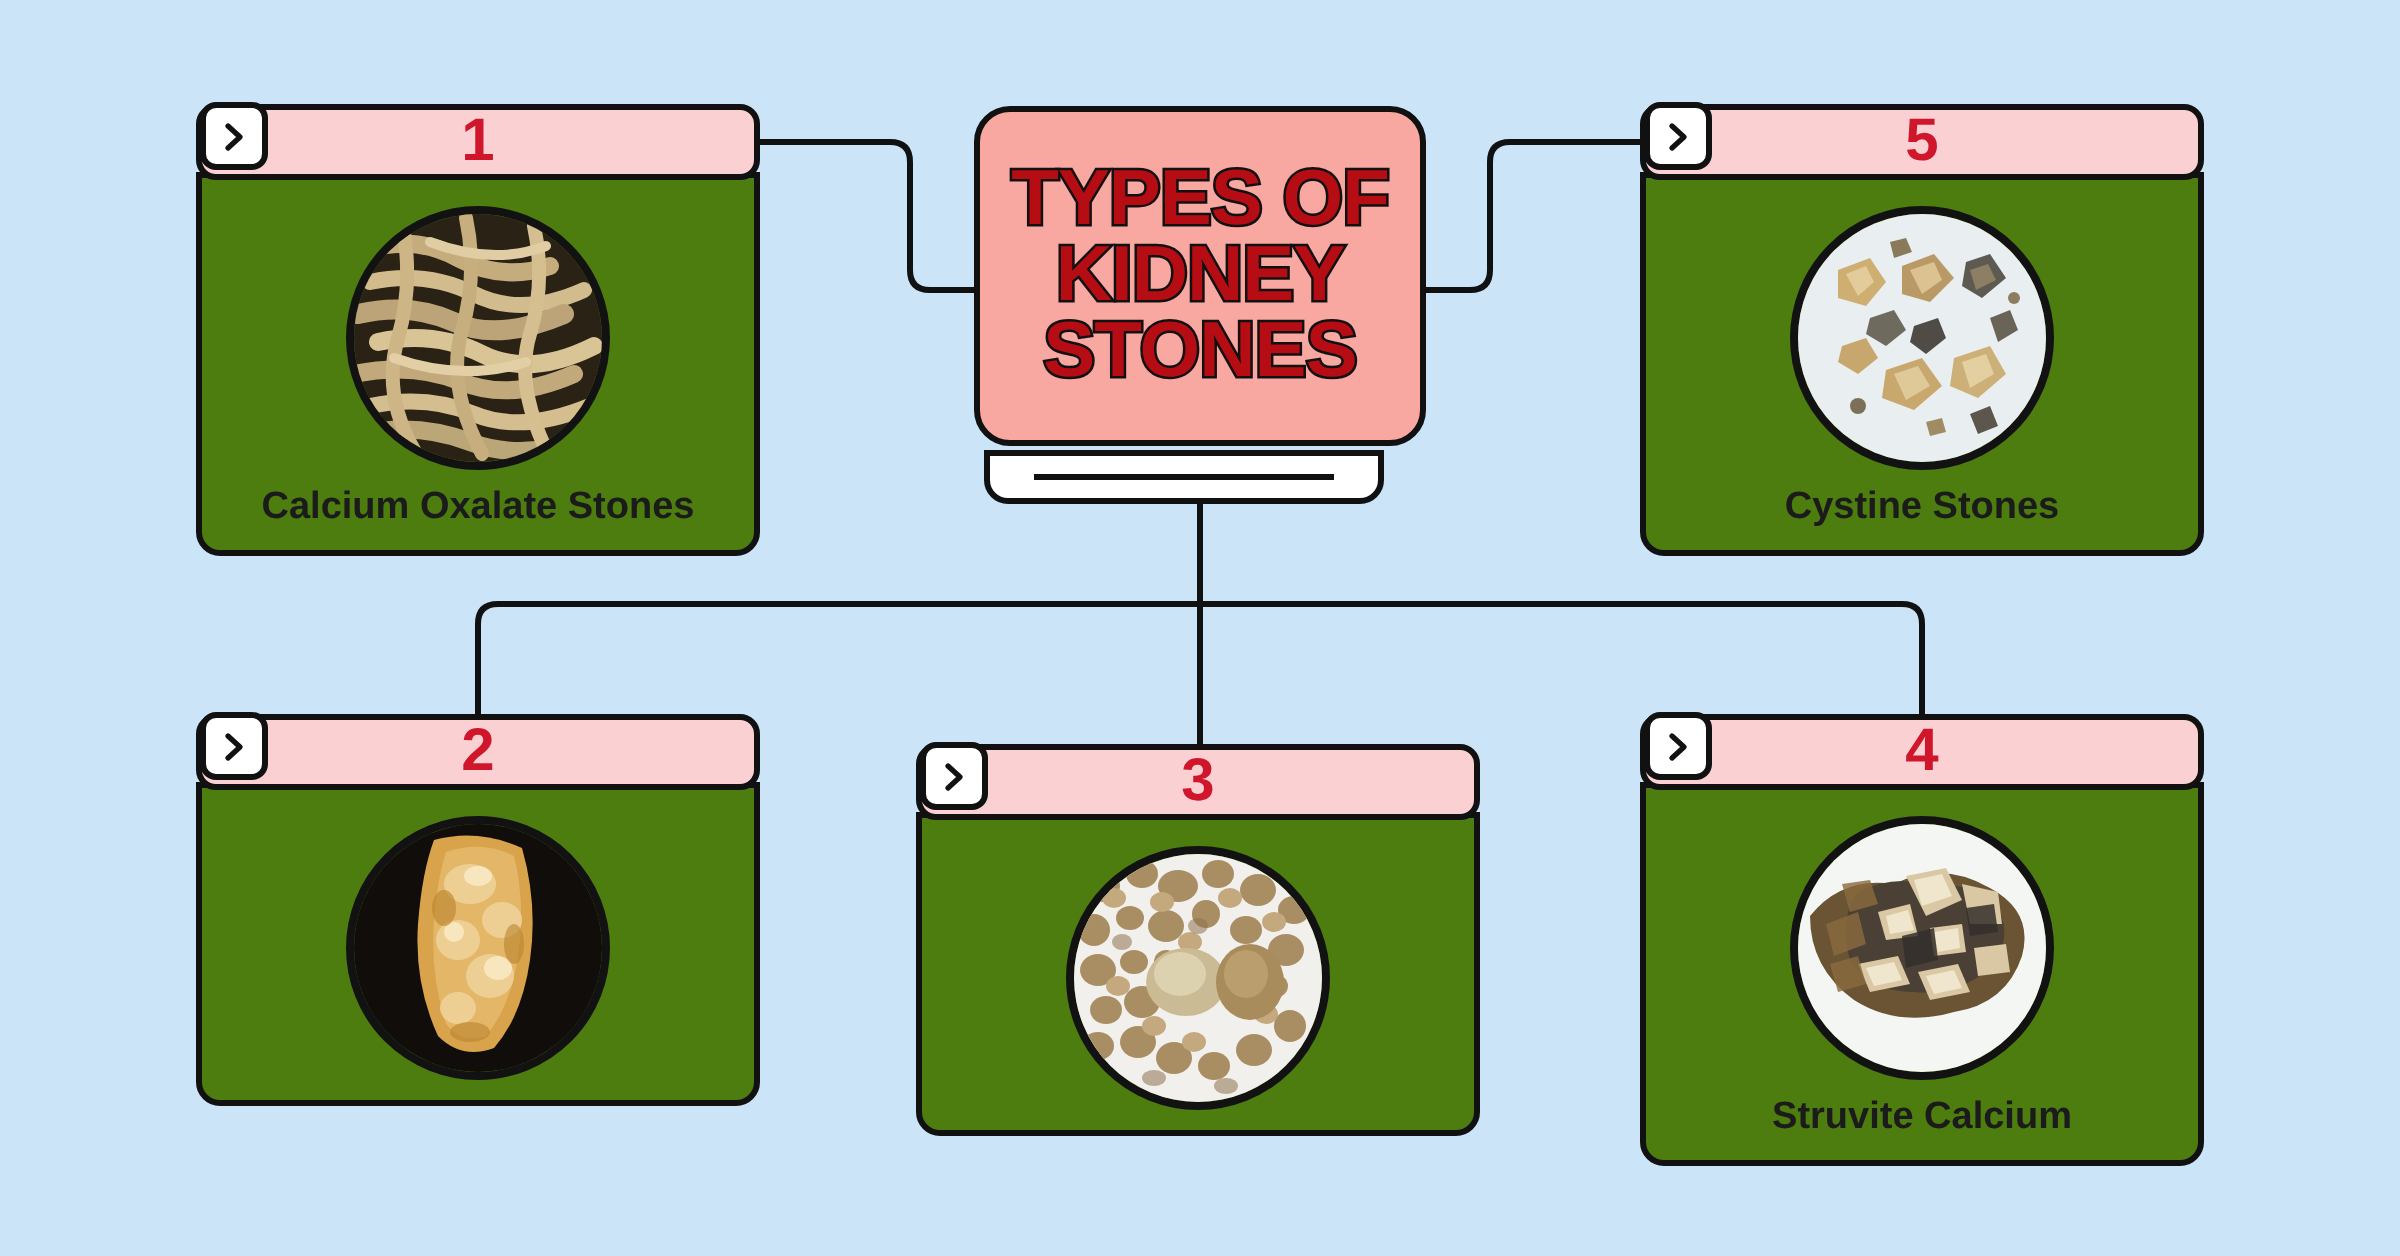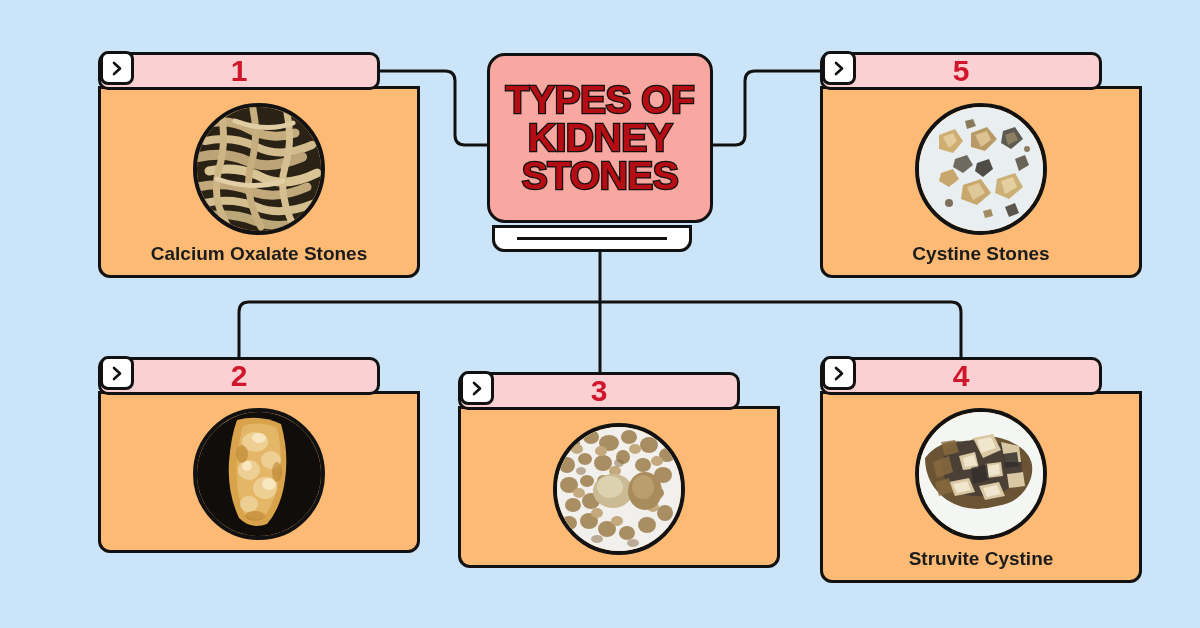--- a/index.html
+++ b/index.html
@@ -115,22 +115,22 @@
     border-radius: 8px;
     display: flex;
     align-items: center;
     justify-content: center;
   }
   .chev-btn svg { display: block; }
 
   .card-body {
     box-sizing: border-box;
     position: relative;
-    width: 322px;
-    background: #fdba74;
+    width: 282px;
+    background: #4d7c0f;
     border: 3px solid #111;
     border-radius: 0 0 12px 12px;
     margin-top: -4px;
     padding: 14px 10px 10px;
     z-index: 2;
     display: flex;
     flex-direction: column;
     align-items: center;
   }
   .photo {
@@ -403,17 +403,17 @@
             <path d="M14 50 L30 44 L34 60 L18 66 Z"></path>
             <path d="M16 70 L30 66 L34 80 L20 84 Z"></path>
             <path d="M22 30 L36 28 L40 40 L26 44 Z"></path>
           </g>
           <g fill="#33302b" opacity="0.85">
             <path d="M52 56 L68 52 L70 68 L54 72 Z"></path>
             <path d="M84 42 L98 40 L100 54 L86 56 Z"></path>
           </g>
         </svg>
       </div>
-      <div class="card-label">Struvite Cystine</div>
+      <div class="card-label">Struvite Calcium</div>
     </div>
   </div>
 
 </div>
 
 </body></html>

